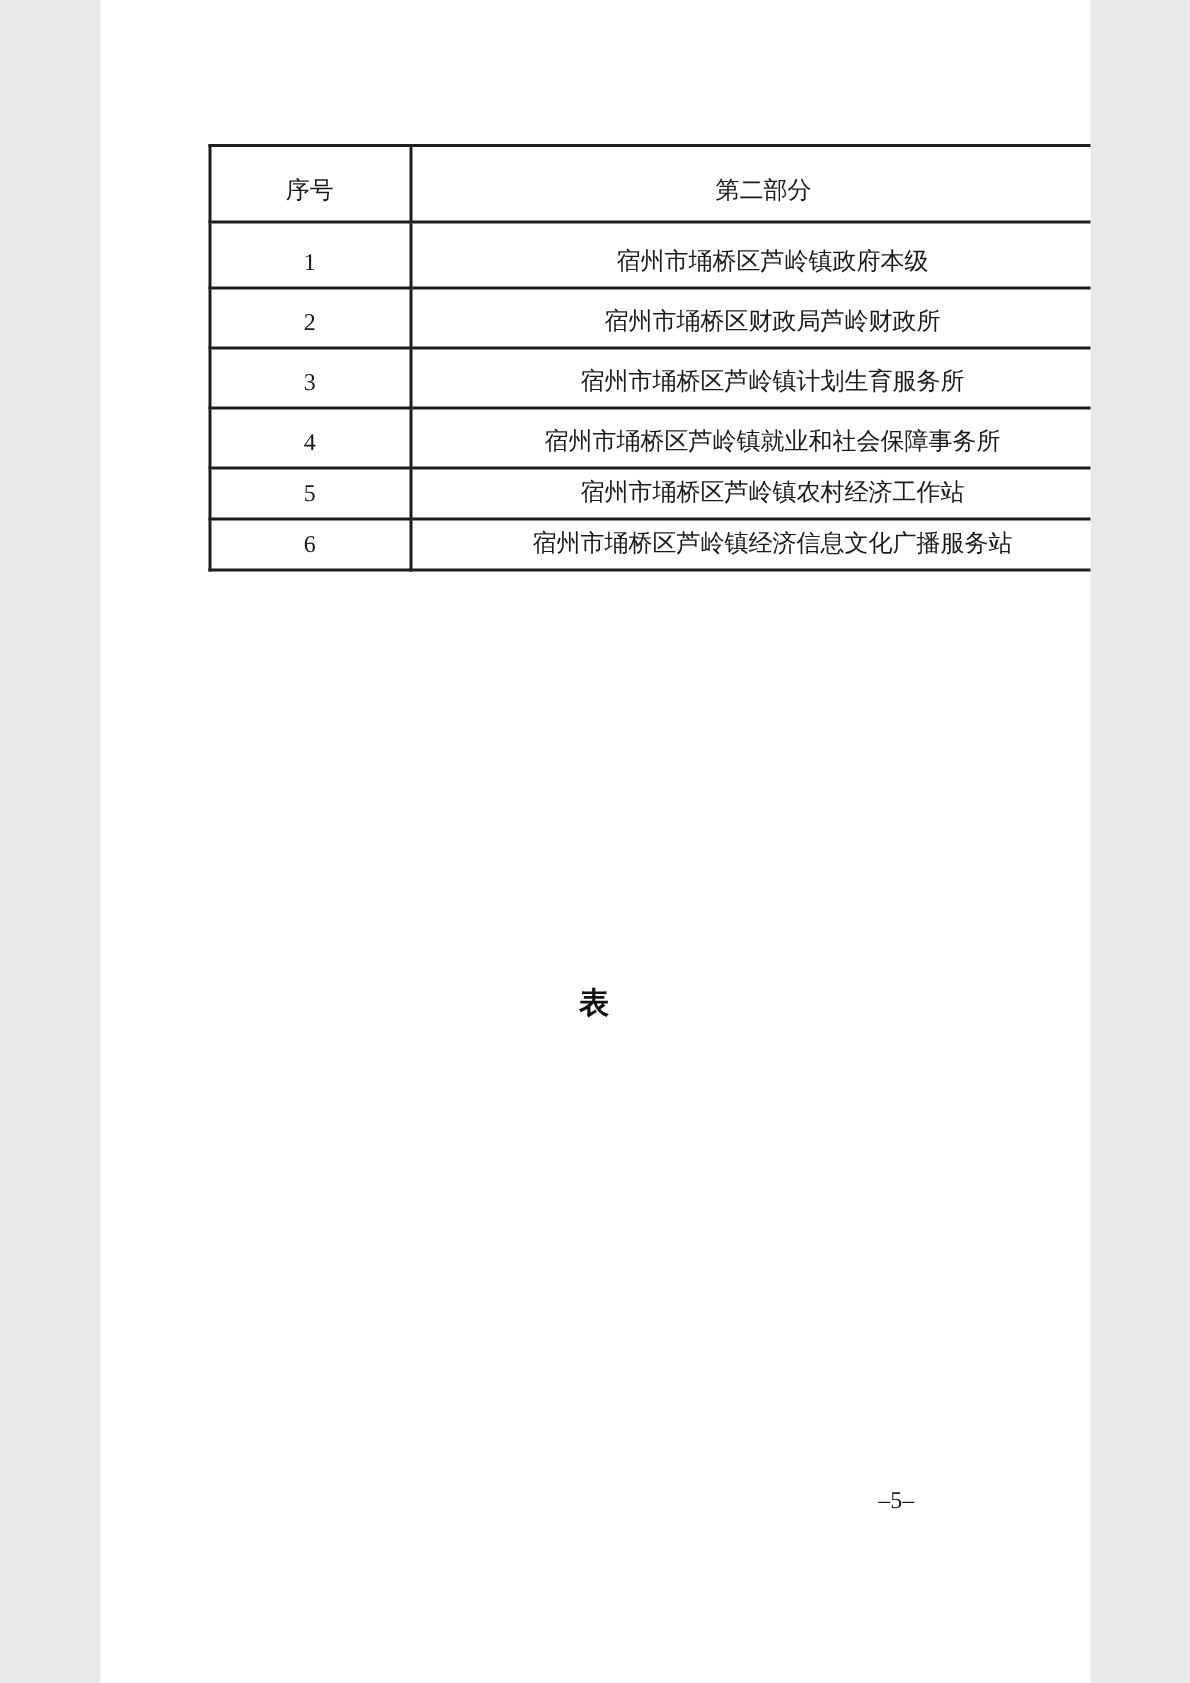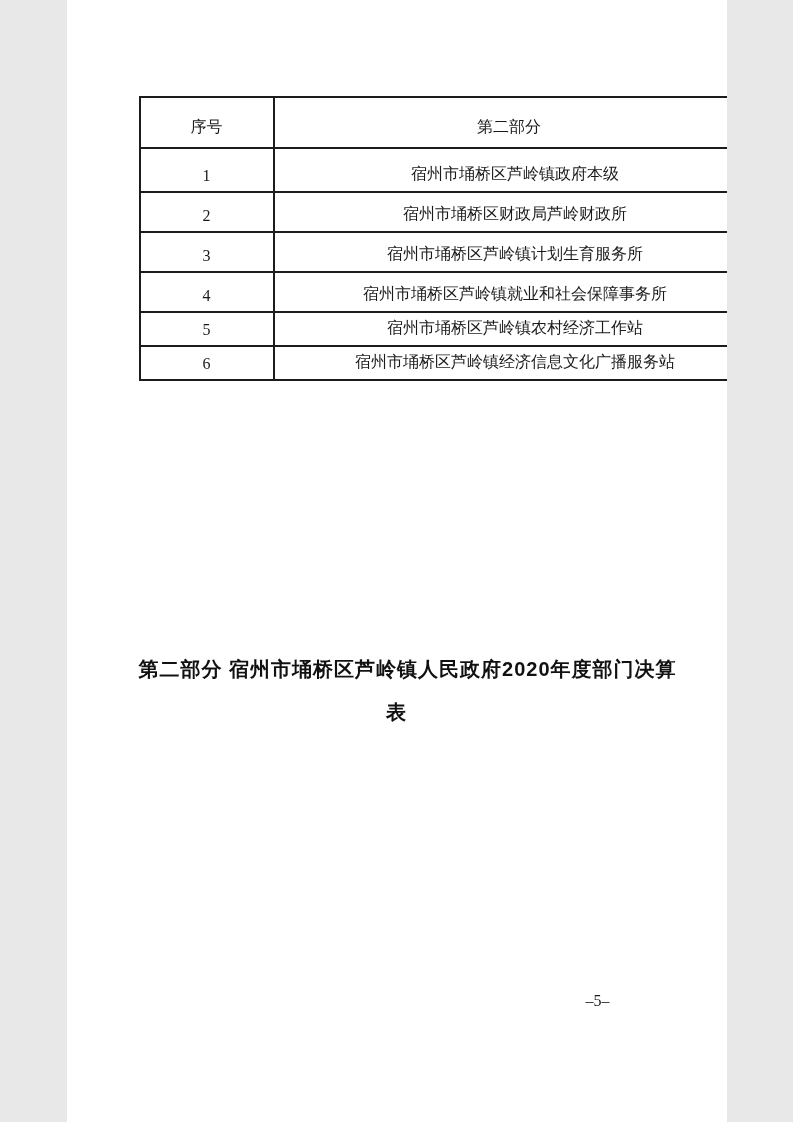--- a/index.html
+++ b/index.html
@@ -108,19 +108,18 @@
         <td class="cell-name">宿州市埇桥区芦岭镇农村经济工作站</td>
       </tr>
       <tr class="r6">
         <td class="cell-no">6</td>
         <td class="cell-name">宿州市埇桥区芦岭镇经济信息文化广播服务站</td>
       </tr>
     </tbody>
   </table>
 
   <div class="section-title">
-    <div class="line1">第二部分 宿州市埇桥区芦岭镇人民政府2020年度部门决算</div>
     <div class="line2">表</div>
   </div>
 
   <div class="page-number">–5–</div>
 
 </div>
 
 </body></html>

